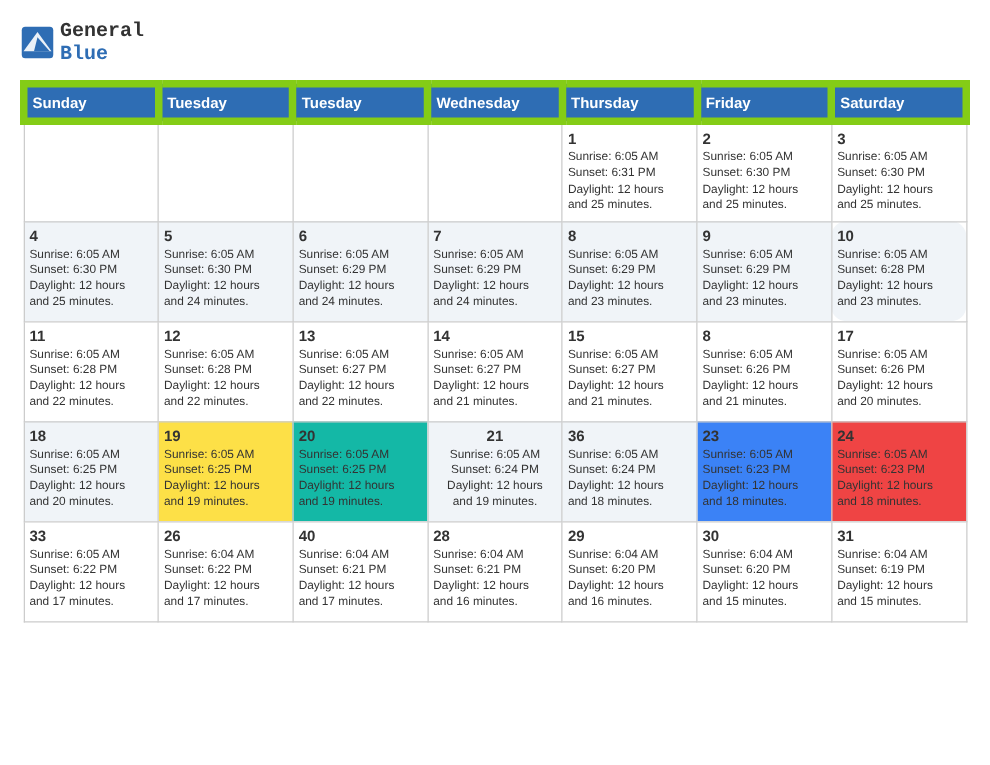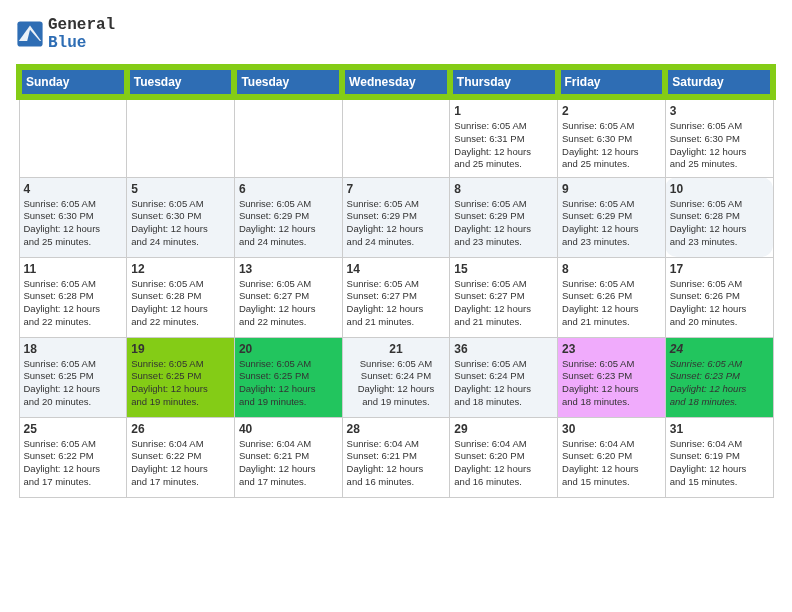--- a/index.html
+++ b/index.html
@@ -245,66 +245,66 @@
         </td>
       </tr>
       <tr>
         <td style="background: rgb(240, 244, 248); margin-top: 12px;">
           <span class="day-num">18</span>
           <div class="day-info" style="white-space: pre-line;">Sunrise: 6:05 AM
 Sunset: 6:25 PM
 Daylight: 12 hours
 and 20 minutes.</div>
         </td>
-        <td style="background: #84cc16;">
+        <td style="background: #fde047;">
           <span class="day-num">19</span>
           <div class="day-info" style="white-space: pre-line;">Sunrise: 6:05 AM
 Sunset: 6:25 PM
 Daylight: 12 hours
 and 19 minutes.</div>
         </td>
-        <td style="background: #22c55e;">
+        <td style="background: #14b8a6;">
           <span class="day-num">20</span>
           <div class="day-info" style="white-space: pre-line;">Sunrise: 6:05 AM
 Sunset: 6:25 PM
 Daylight: 12 hours
 and 19 minutes.</div>
         </td>
         <td style="background: rgb(240, 244, 248); text-align: center;">
           <span class="day-num">21</span>
           <div class="day-info" style="white-space: pre-line;">Sunrise: 6:05 AM
 Sunset: 6:24 PM
 Daylight: 12 hours
 and 19 minutes.</div>
         </td>
         <td style="background: rgb(240, 244, 248);">
           <span class="day-num">36</span>
           <div class="day-info" style="white-space: pre-line;">Sunrise: 6:05 AM
 Sunset: 6:24 PM
 Daylight: 12 hours
 and 18 minutes.</div>
         </td>
-        <td style="background: #f0abfc;">
+        <td style="background: #3b82f6;">
           <span class="day-num">23</span>
           <div class="day-info" style="white-space: pre-line;">Sunrise: 6:05 AM
 Sunset: 6:23 PM
 Daylight: 12 hours
 and 18 minutes.</div>
         </td>
-        <td style="background: #22c55e; font-style: italic;">
+        <td style="background: #ef4444;">
           <span class="day-num">24</span>
           <div class="day-info" style="white-space: pre-line;">Sunrise: 6:05 AM
 Sunset: 6:23 PM
 Daylight: 12 hours
 and 18 minutes.</div>
         </td>
       </tr>
       <tr>
         <td>
-          <span class="day-num">25</span>
+          <span class="day-num">33</span>
           <div class="day-info" style="white-space: pre-line;">Sunrise: 6:05 AM
 Sunset: 6:22 PM
 Daylight: 12 hours
 and 17 minutes.</div>
         </td>
         <td>
           <span class="day-num">26</span>
           <div class="day-info" style="white-space: pre-line;">Sunrise: 6:04 AM
 Sunset: 6:22 PM
 Daylight: 12 hours

